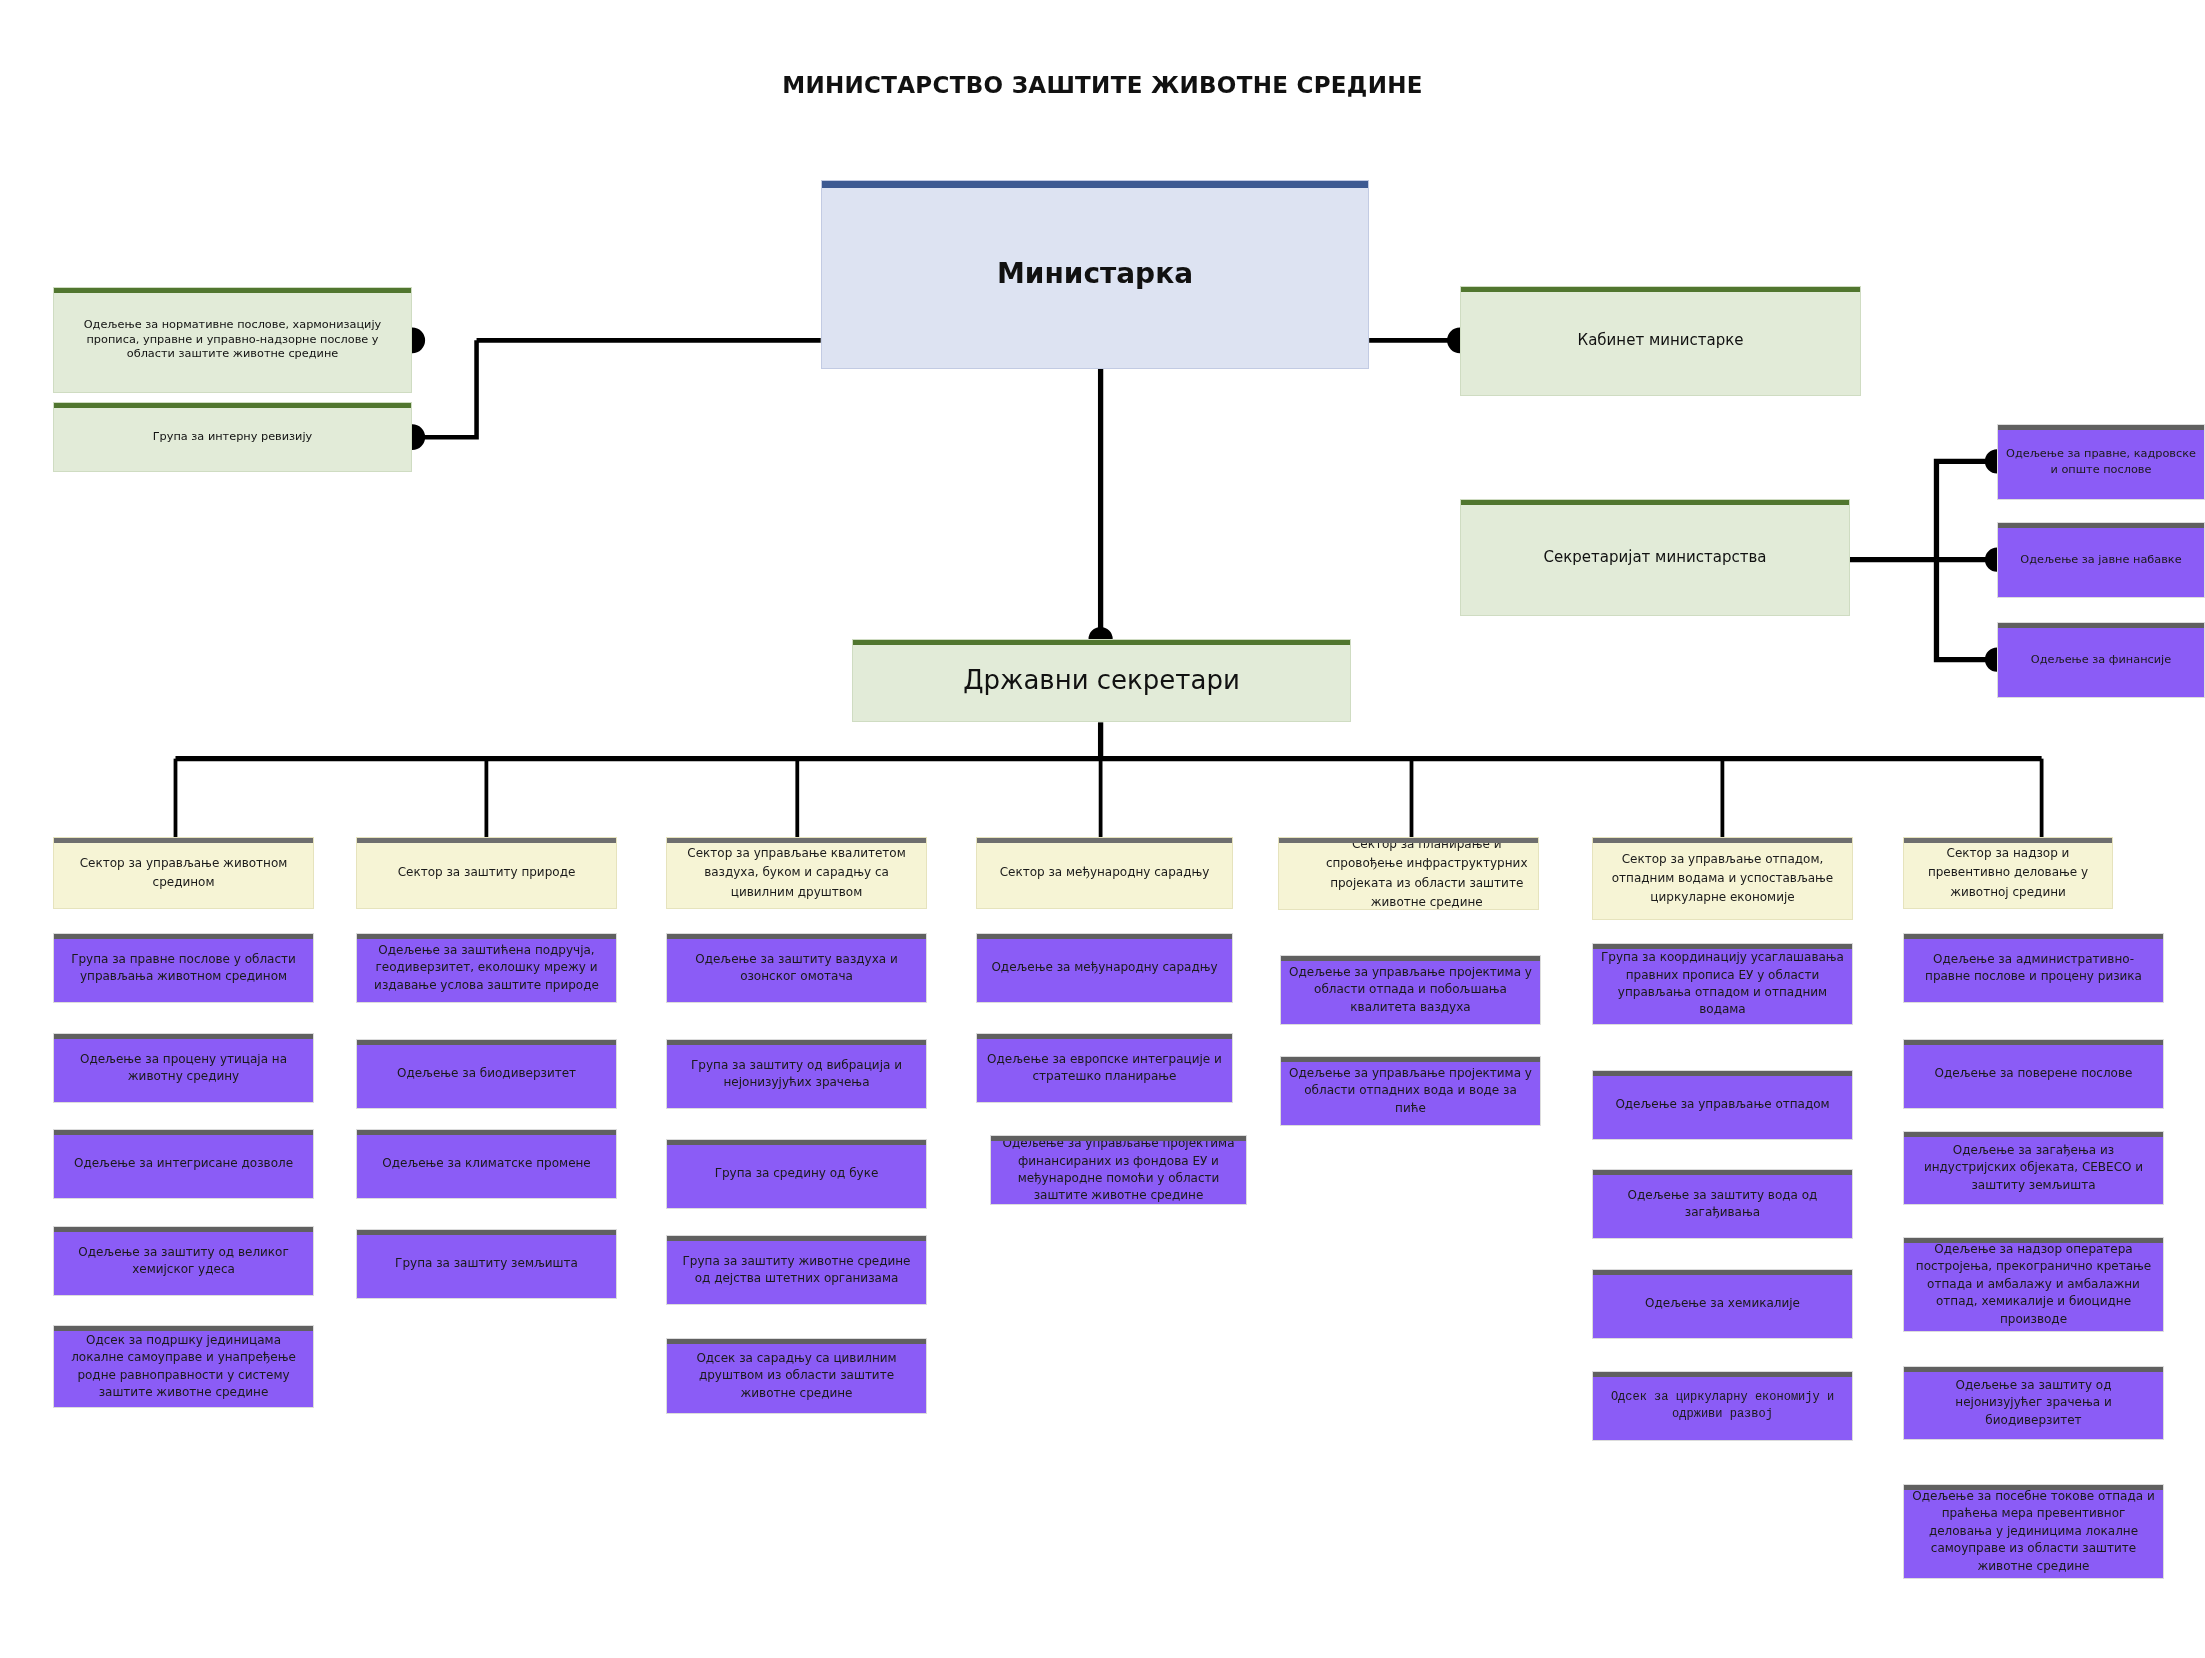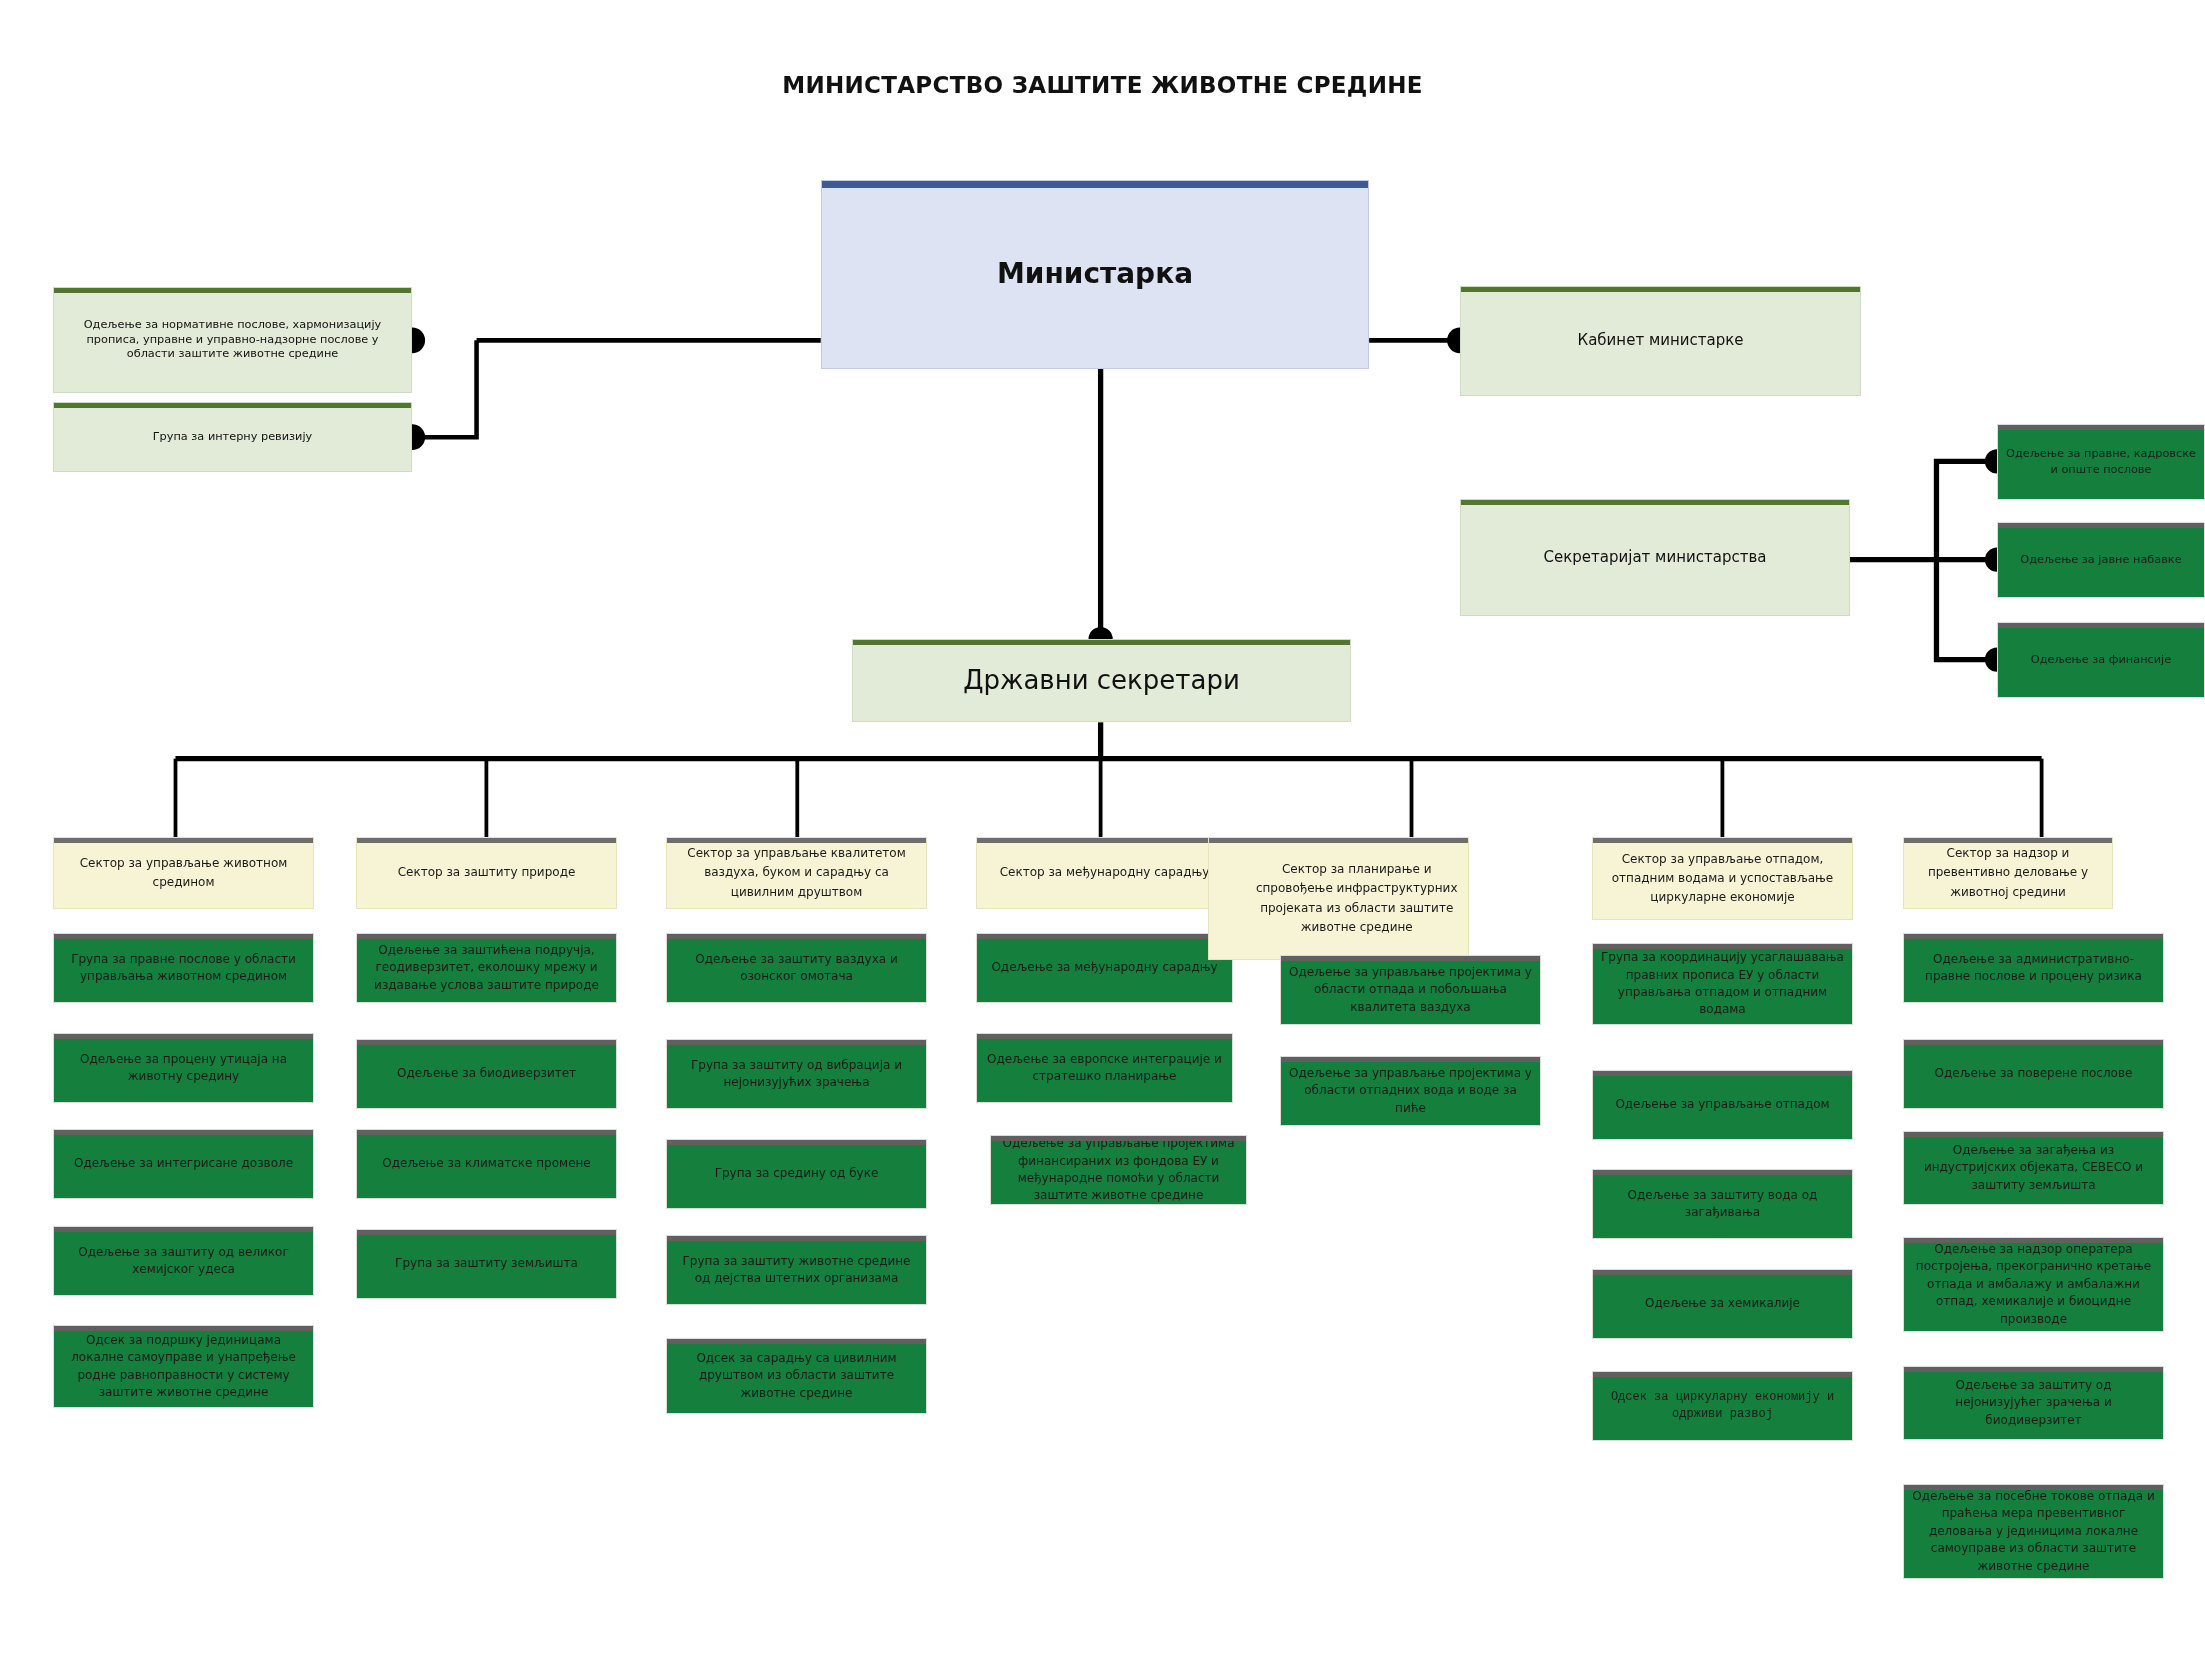--- a/index.html
+++ b/index.html
@@ -64,21 +64,21 @@
   .n-yellow{
     background:#f6f4d5;
     border:0.8px solid #e6e3bd;
     font-size:12px;
     line-height:1.60;
   }
   .n-yellow::before{background:#6e6e6e;}
 
   
   .n-grey{
-    background:#15803d;
+    background:#8b5cf6;
     border:0.8px solid #dcdcdc;
     font-size:12px;
     line-height:1.45;
   }
   .n-grey::before{background:#606060;}
 
   
   #title{
     position:absolute;
     left:0;right:0;top:72px;
@@ -223,21 +223,21 @@
   <div class="node n-grey" style="left:976px;top:933px;width:257px;height:70px;">
     <span class="txt">Одељење за међународну сарадњу</span>
   </div>
   <div class="node n-grey" style="left:976px;top:1033px;width:257px;height:70px;">
     <span class="txt">Одељење за европске интеграције и стратешко планирање</span>
   </div>
   <div class="node n-grey" style="left:976px;top:1135px;width:257px;height:70px;margin-left:14px;">
     <span class="txt">Одељење за управљање пројектима финансираних из фондова ЕУ и међународне помоћи у области заштите животне средине</span>
   </div>
 
-  <div class="node n-yellow" style="left:1208px;top:837px;width:261px;height:123px;padding-left:44px;">
+  <div class="node n-yellow" style="left:1278px;top:837px;width:261px;height:73px;padding-left:44px;">
     <span class="txt">Сектор за планирање и спровођење инфраструктурних пројеката из области заштите животне средине</span>
   </div>
   <div class="node n-grey" style="left:1280px;top:955px;width:261px;height:70px;">
     <span class="txt">Одељење за управљање пројектима у области отпада и побољшања квалитета ваздуха</span>
   </div>
   <div class="node n-grey" style="left:1280px;top:1056px;width:261px;height:70px;">
     <span class="txt">Одељење за управљање пројектима у области отпадних вода и воде за пиће</span>
   </div>
 
   <div class="node n-yellow" style="left:1592px;top:837px;width:261px;height:83px;">

